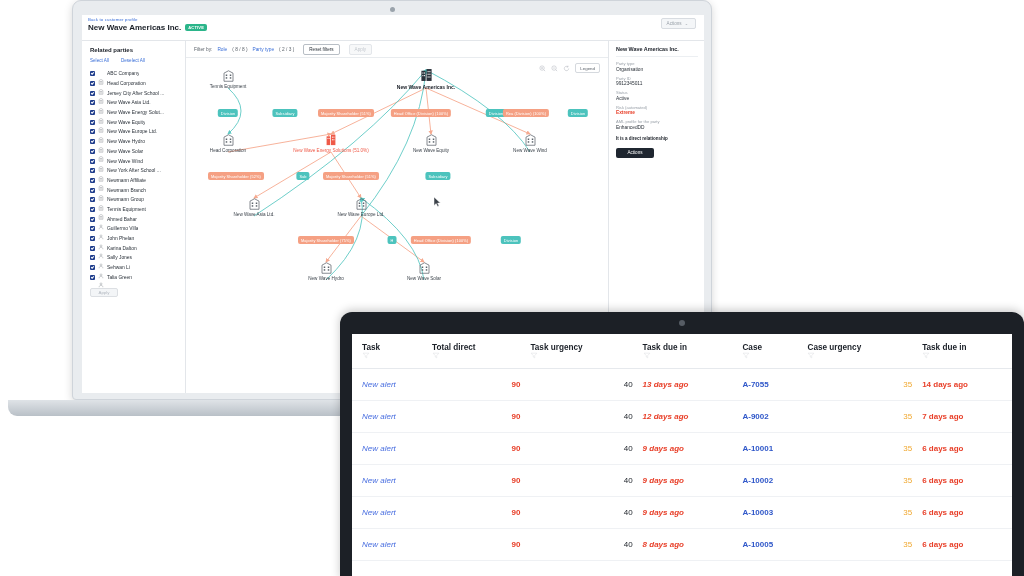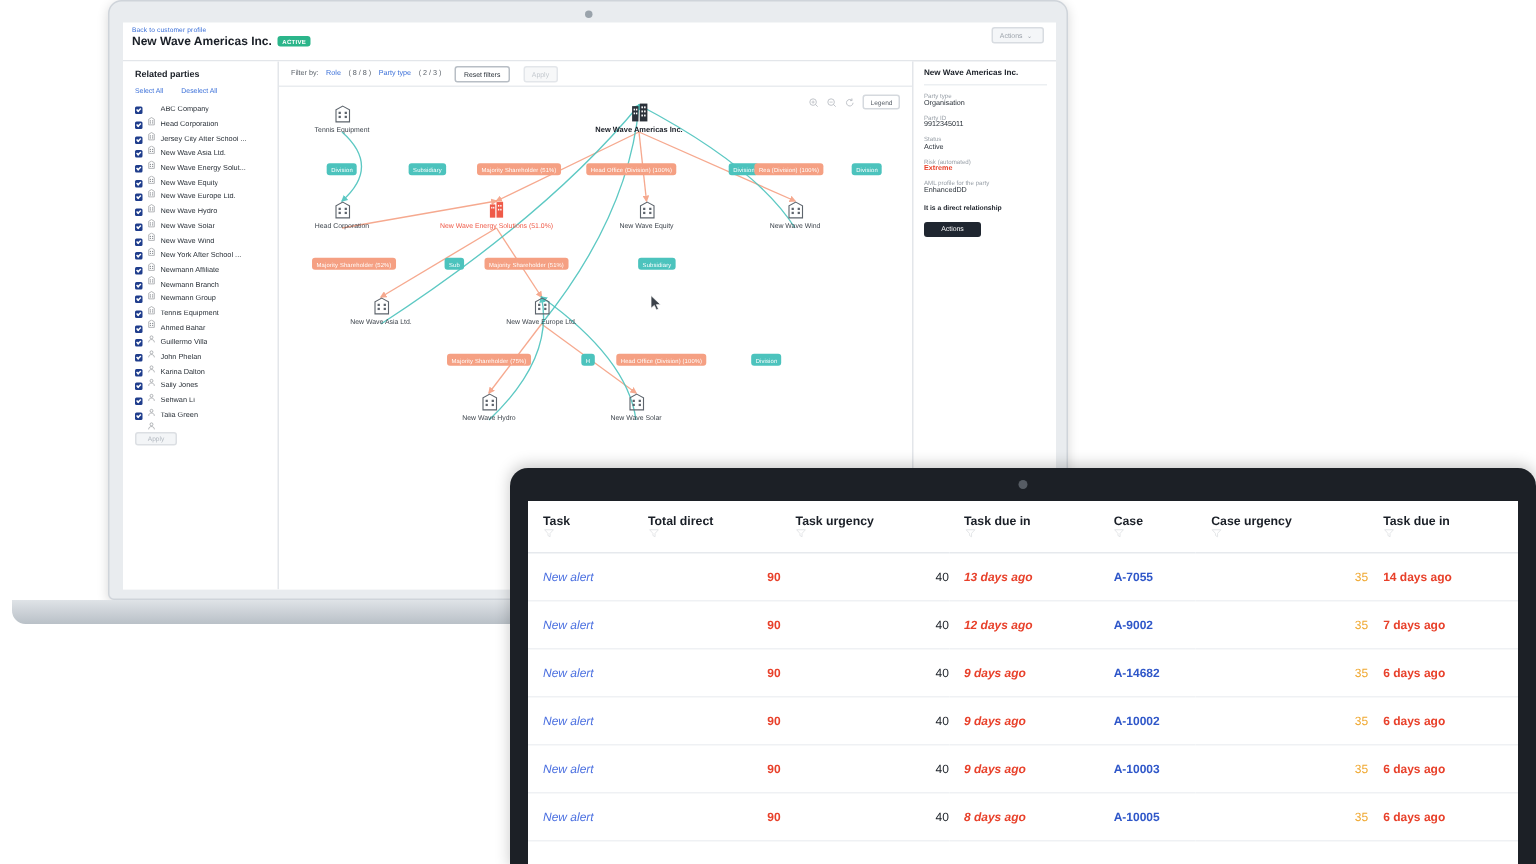--- a/index.html
+++ b/index.html
@@ -743,21 +743,21 @@
               <td class="c-tdue">12 days ago</td>
               <td class="c-case">A-9002</td>
               <td class="c-curg num">35</td>
               <td class="c-cdue">7 days ago</td>
             </tr>
             <tr>
               <td class="c-task">New alert</td>
               <td class="c-score num">90</td>
               <td class="c-turg num">40</td>
               <td class="c-tdue">9 days ago</td>
-              <td class="c-case">A-14682</td>
+              <td class="c-case">A-10001</td>
               <td class="c-curg num">35</td>
               <td class="c-cdue">6 days ago</td>
             </tr>
             <tr>
               <td class="c-task">New alert</td>
               <td class="c-score num">90</td>
               <td class="c-turg num">40</td>
               <td class="c-tdue">9 days ago</td>
               <td class="c-case">A-10002</td>
               <td class="c-curg num">35</td>

